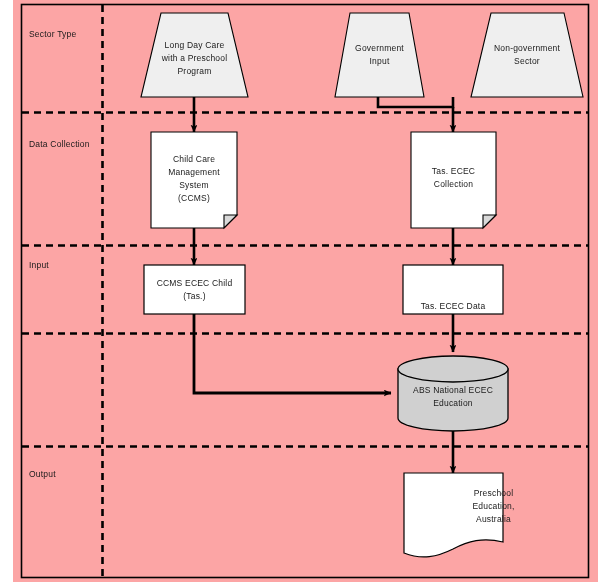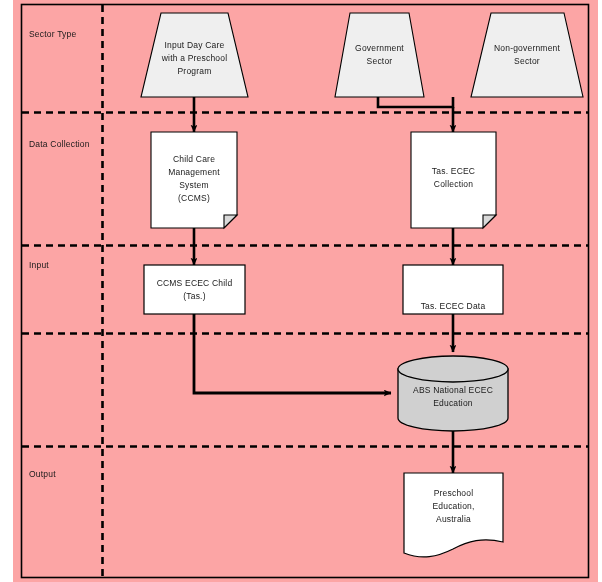--- a/index.html
+++ b/index.html
@@ -107,43 +107,43 @@
 
   <div class="row-label" style="left:16px; top:28px; width:70px;">Sector Type</div>
 
   <div class="row-label" style="left:16px; top:138px; width:78px;">Data Collection</div>
 
   <div class="row-label" style="left:16px; top:259px; width:70px;">Input</div>
 
 
   <div class="row-label" style="left:16px; top:468px; width:70px;">Output</div>
 
-  <div class="node-label" style="left:128px; top:39px; width:107px;">Input Day Care
+  <div class="node-label" style="left:128px; top:39px; width:107px;">Long Day Care
 with a Preschool
 Program</div>
 
   <div class="node-label" style="left:322px; top:42px; width:89px;">Government
-Sector</div>
+Input</div>
 
   <div class="node-label" style="left:456px; top:42px; width:116px;">Non-government
 Sector</div>
 
   <div class="node-label" style="left:138px; top:153px; width:86px;">Child Care
 Management
 System
 (CCMS)</div>
 
   <div class="node-label" style="left:398px; top:165px; width:85px;">Tas. ECEC
 Collection</div>
 
   <div class="node-label" style="left:131px; top:277px; width:101px;">CCMS ECEC Child
 (Tas.)</div>
 
   <div class="node-label" style="left:390px; top:300px; width:100px;">Tas. ECEC Data</div>
 
   <div class="node-label" style="left:378px; top:384px; width:124px;">ABS National ECEC
 Education</div>
 
-  <div class="node-label" style="left:391px; top:487px; width:99px;">Preschool
+  <div class="node-label" style="left:391px; top:487px; width:99px;padding-left:40px;">Preschool
 Education,
 Australia</div>
 
 </div>
 
 </body></html>

